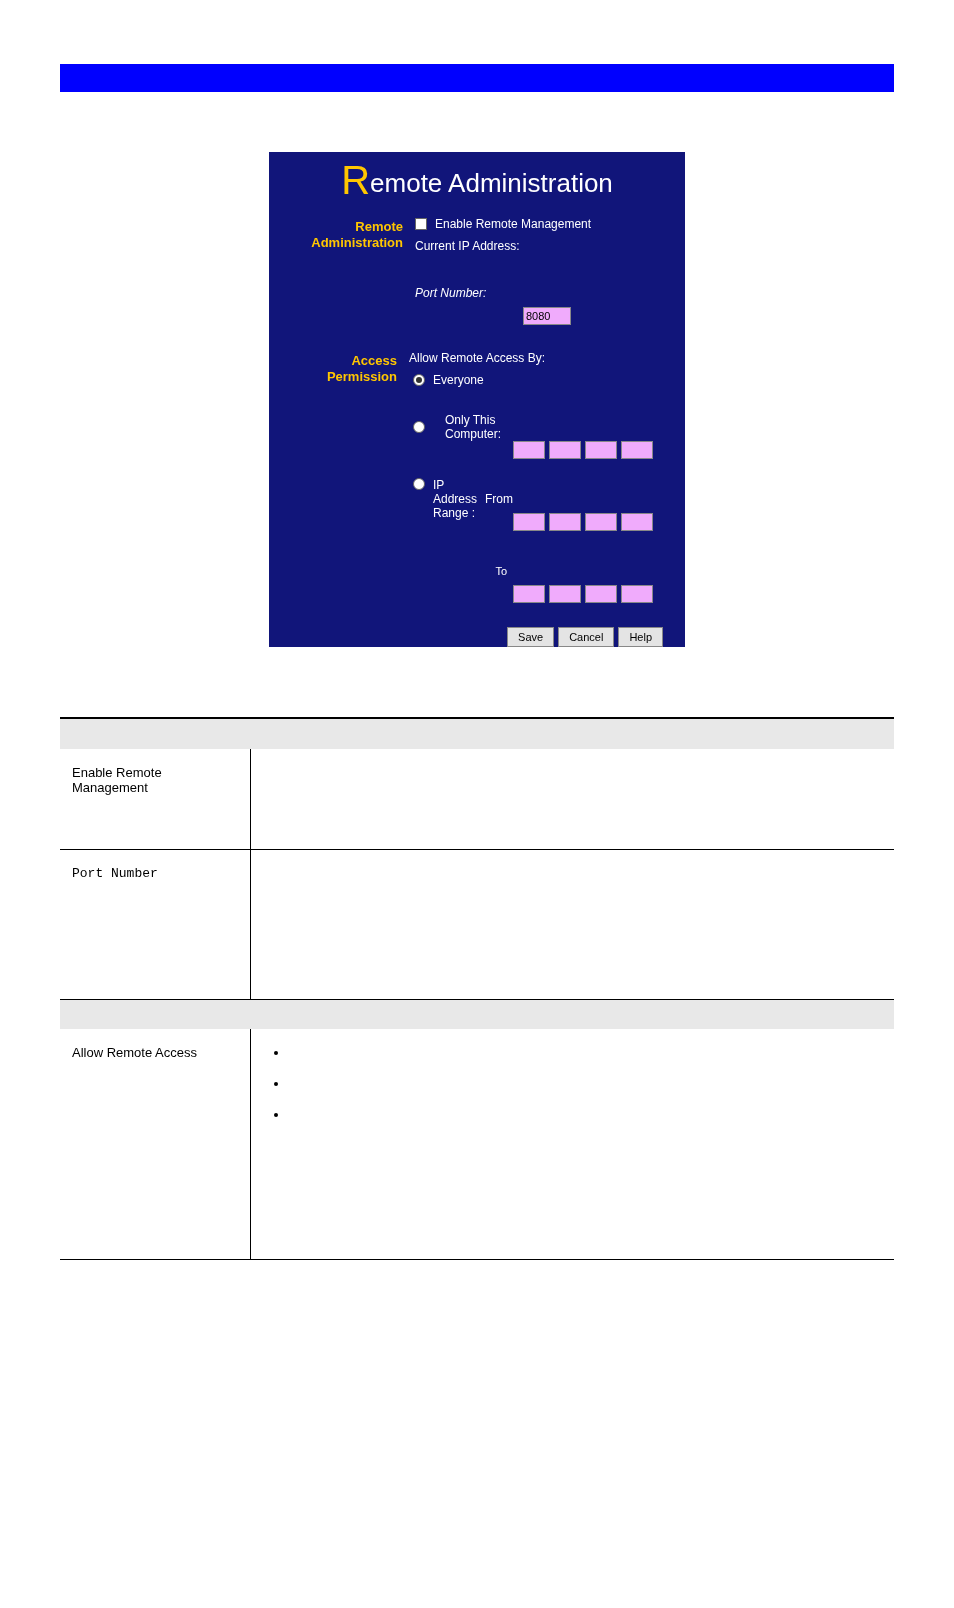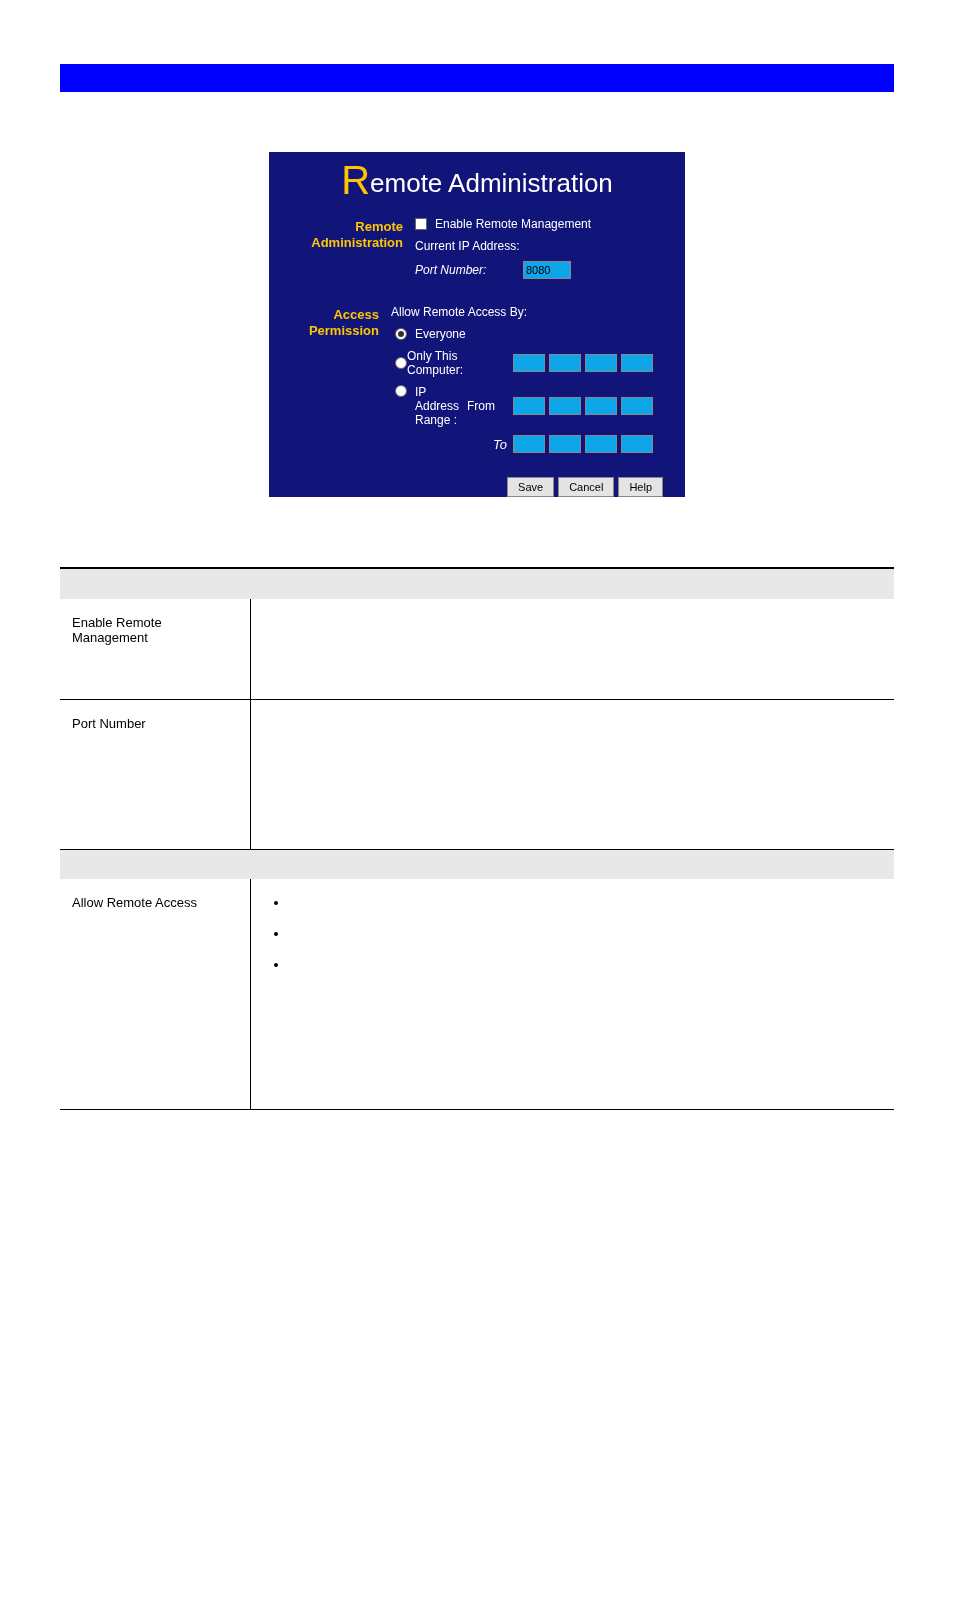--- a/index.html
+++ b/index.html
@@ -54,45 +54,46 @@
     font-size: 12px;
   }
   .shot-body .line {
     display: flex;
     align-items: center;
     gap: 8px;
     margin-bottom: 8px;
   }
   .shot-body input[type="text"] {
     height: 18px;
-    background: #0ea5e9;
+    background: #f0abfc;
     border: 1px solid #888;
     font-size: 11px;
     padding: 0 2px;
+    margin-top: 46px;
   }
   .port-input { width: 48px; }
   .ip-quad { display: inline-flex; gap: 4px; }
   .ip-quad input { width: 32px; height: 18px; }
   .shot-chk, .shot-radio {
     width: 12px; height: 12px;
     border: 1px solid #666;
     background: #fff;
     display: inline-block;
     flex: 0 0 auto;
   }
   .shot-radio { border-radius: 50%; position: relative; }
   .shot-radio.sel::after {
     content: "";
     position: absolute;
     inset: 2px;
     background: #333;
     border-radius: 50%;
   }
   .range-row { display: flex; align-items: center; justify-content: flex-end; gap: 6px; margin-bottom: 6px; padding-right: 18px; }
-  .range-row .lbl { font-size: 13px; width: 34px; text-align: right; font-style: italic; }
+  .range-row .lbl { font-size: 11px; width: 34px; text-align: right; }
   .shot-buttons {
     display: flex;
     justify-content: flex-end;
     gap: 4px;
     padding-right: 8px;
     margin-top: 8px;
   }
   .shot-buttons button {
     font-size: 11px;
     padding: 3px 10px;
@@ -124,21 +125,21 @@
     width: 190px;
     border-right: 1px solid #000;
   }
   table.data td.val ul {
     list-style: disc;
     padding-left: 26px;
   }
   table.data td.val ul li { margin-bottom: 16px; }
   table.data tr.tall td { height: 100px; }
   table.data tr.tall2 td { height: 60px; }
-  table.data tr.tall3 td { height: 150px; }
+  table.data tr.tall3 td { height: 150px; font-family: Liberation Mono, monospace; }
 </style>
 </head>
 <body>
 
 <div class="blue-bar"></div>
 
 <div class="shot">
   <div class="shot-title">
     <span class="first">R</span><span>emote Administration</span>
   </div>
@@ -165,37 +166,37 @@
     <div class="shot-label">Access Permission</div>
     <div class="shot-body">
       <div class="line">
         <span>Allow Remote Access By:</span>
       </div>
       <div class="line" style="padding-left:4px;">
         <span class="shot-radio sel"></span>
         <span>Everyone</span>
       </div>
       <div class="line" style="padding-left:4px; justify-content:space-between; padding-right:18px;">
-        <span style="display:inline-flex; align-items:center; gap:0;">
+        <span style="display:inline-flex; align-items:center; gap:20px;">
           <span class="shot-radio"></span>
           <span>Only This Computer:</span>
         </span>
         <span class="ip-quad">
           <input type="text" style="">
           <input type="text" style="">
           <input type="text" style="">
           <input type="text" style="">
         </span>
       </div>
       <div class="line" style="padding-left:4px; justify-content:space-between; padding-right:18px;">
         <span style="display:inline-flex; gap:8px;">
           <span class="shot-radio"></span>
           <span>IP Address Range :</span>
         </span>
-        <span style="display:inline-flex; align-items:center; gap:18px;">
+        <span style="display:inline-flex; align-items:center; gap:0;">
           <span class="lbl">From</span>
           <span class="ip-quad">
             <input type="text" style="">
             <input type="text" style="">
             <input type="text" style="">
             <input type="text" style="">
           </span>
         </span>
       </div>
       <div class="range-row">

